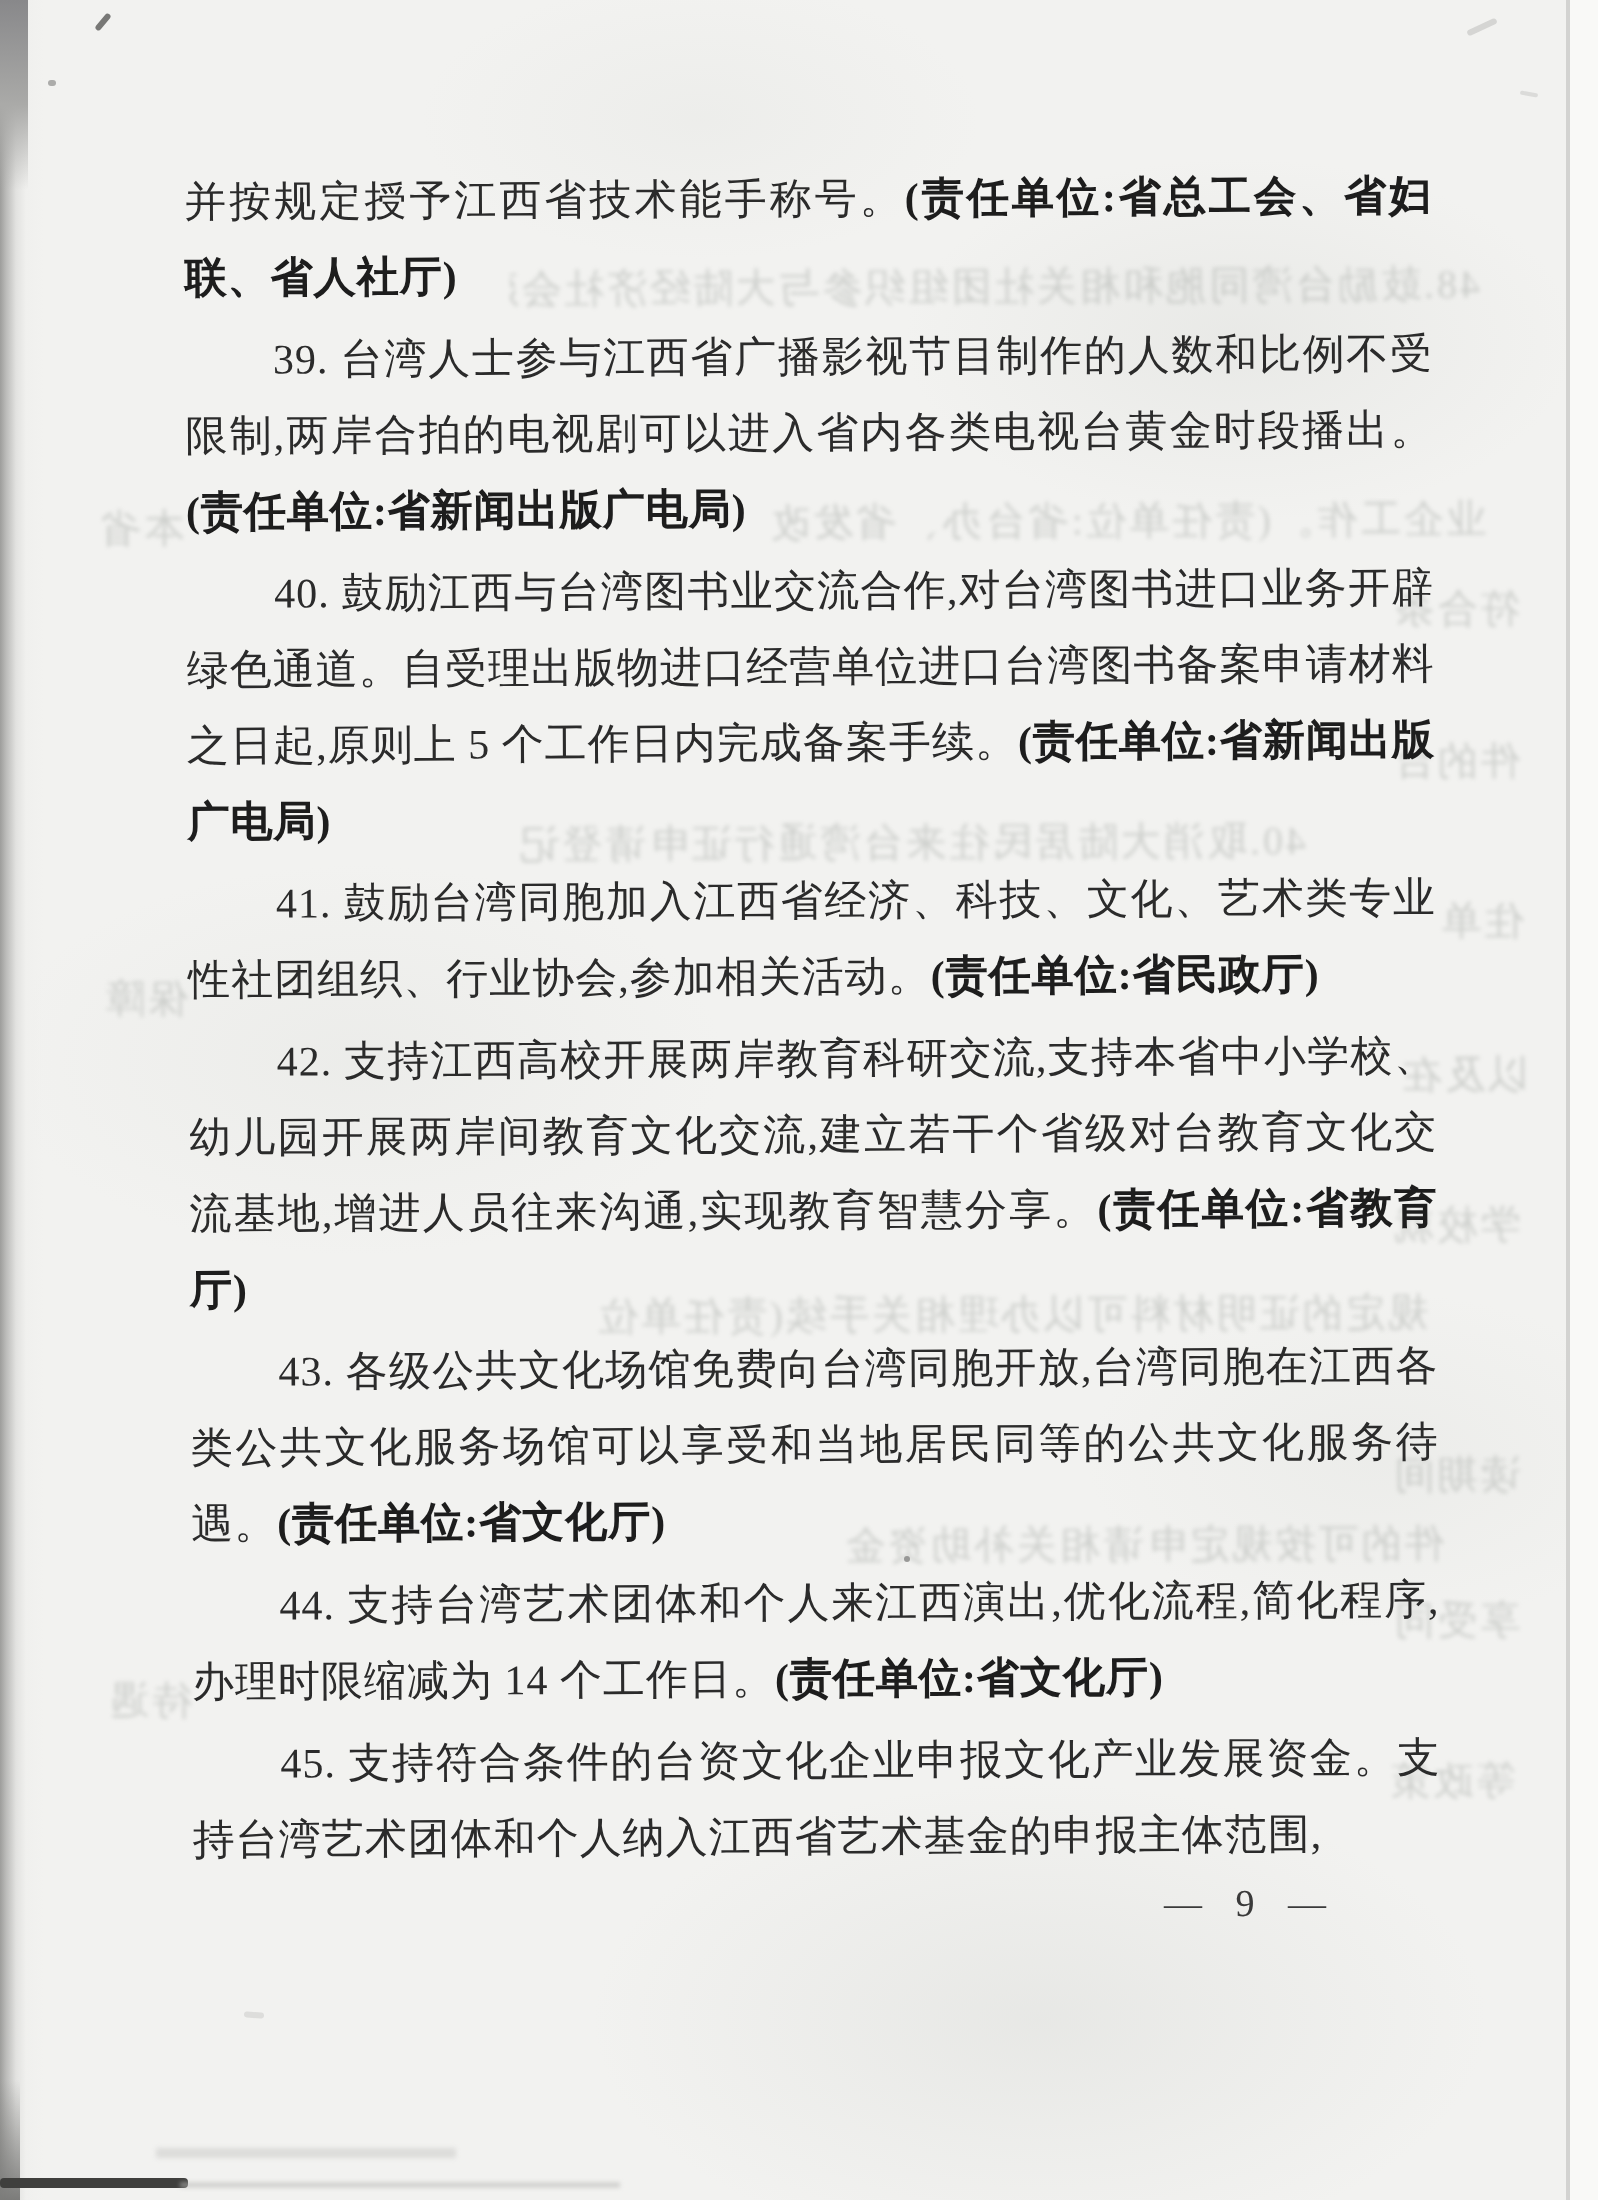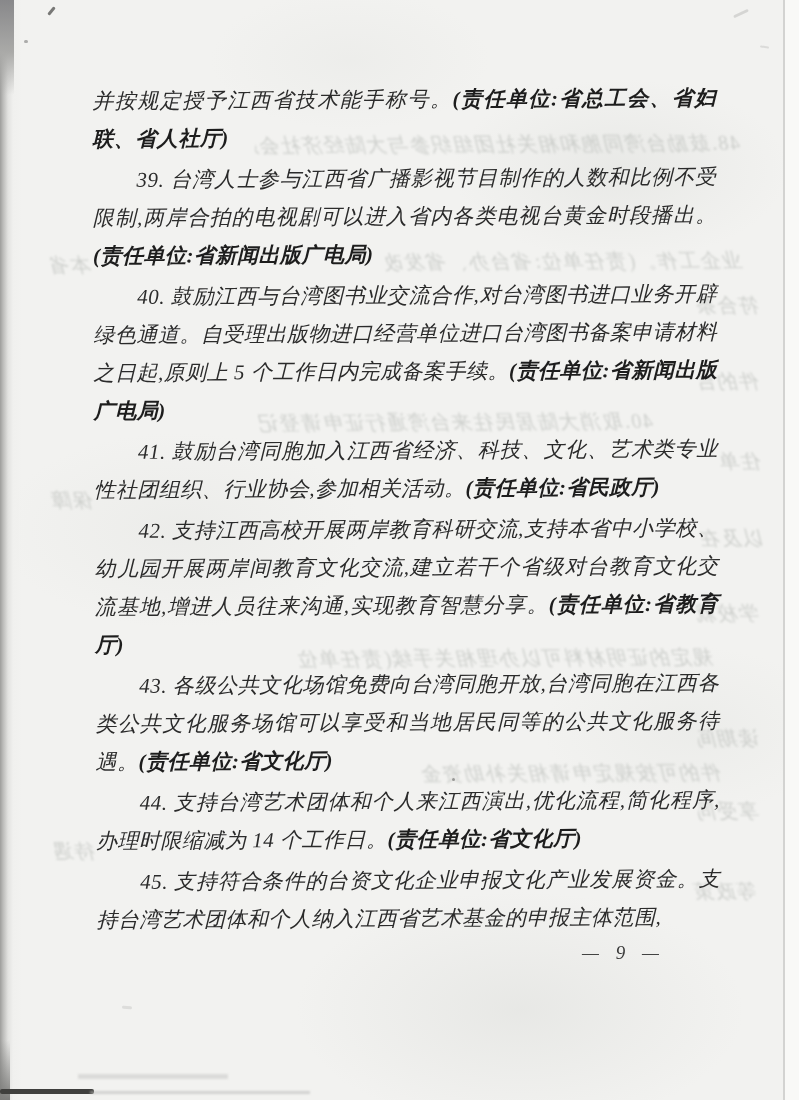--- a/index.html
+++ b/index.html
@@ -3,21 +3,21 @@
 <meta charset="utf-8">
 <style>
   html, body { margin: 0; padding: 0; }
   body {
     width: 799px; height: 1100px;
     position: relative;
     background: #f2f2f0;
     overflow: hidden;
     font-family: "Liberation Serif", "DejaVu Serif", serif;
   }
-  .sheet { position: absolute; inset: 0; font-style: italic; }
+  .sheet { position: absolute; inset: 0; }
   
   .mottle {
     position: absolute; inset: 0; pointer-events: none;
     background:
       radial-gradient(240px 130px at 620px 170px, rgba(208,210,206,.28), rgba(0,0,0,0) 70%),
       radial-gradient(260px 140px at 180px 530px, rgba(214,216,212,.22), rgba(0,0,0,0) 70%),
       radial-gradient(320px 170px at 520px 1010px, rgba(204,206,202,.28), rgba(0,0,0,0) 70%),
       radial-gradient(210px 120px at 690px 730px, rgba(214,216,212,.22), rgba(0,0,0,0) 70%),
       radial-gradient(200px 100px at 350px 60px, rgba(216,218,214,.20), rgba(0,0,0,0) 70%);
   }

